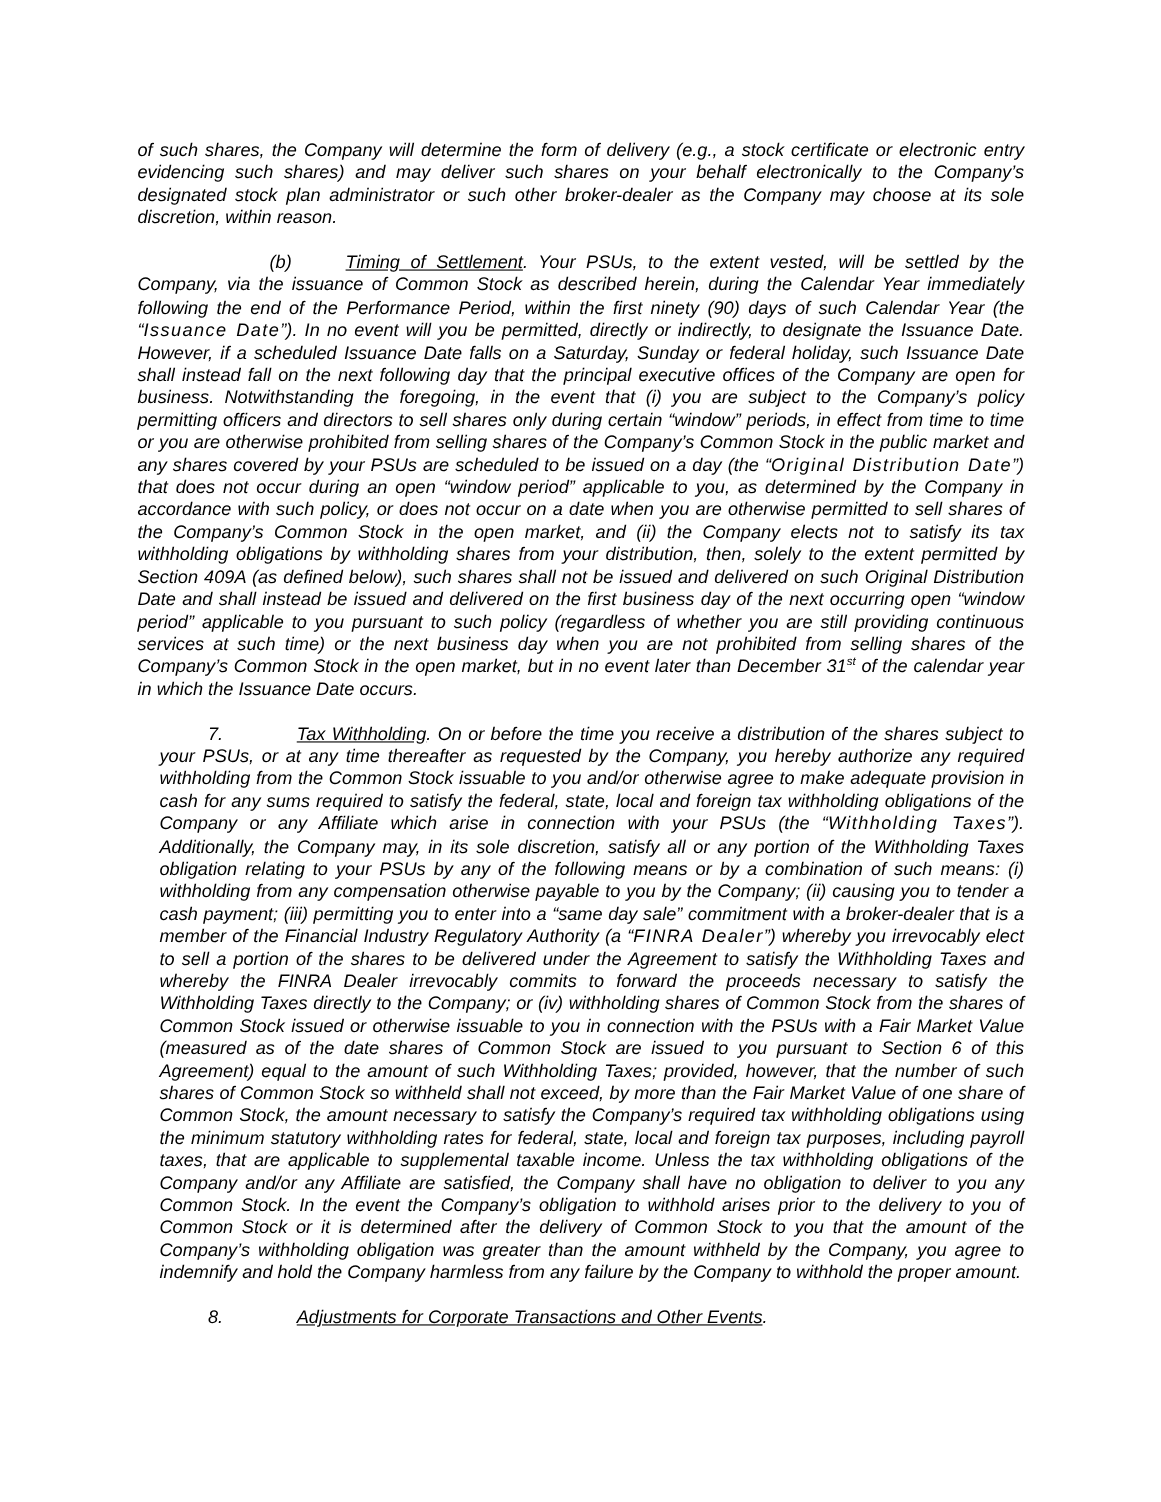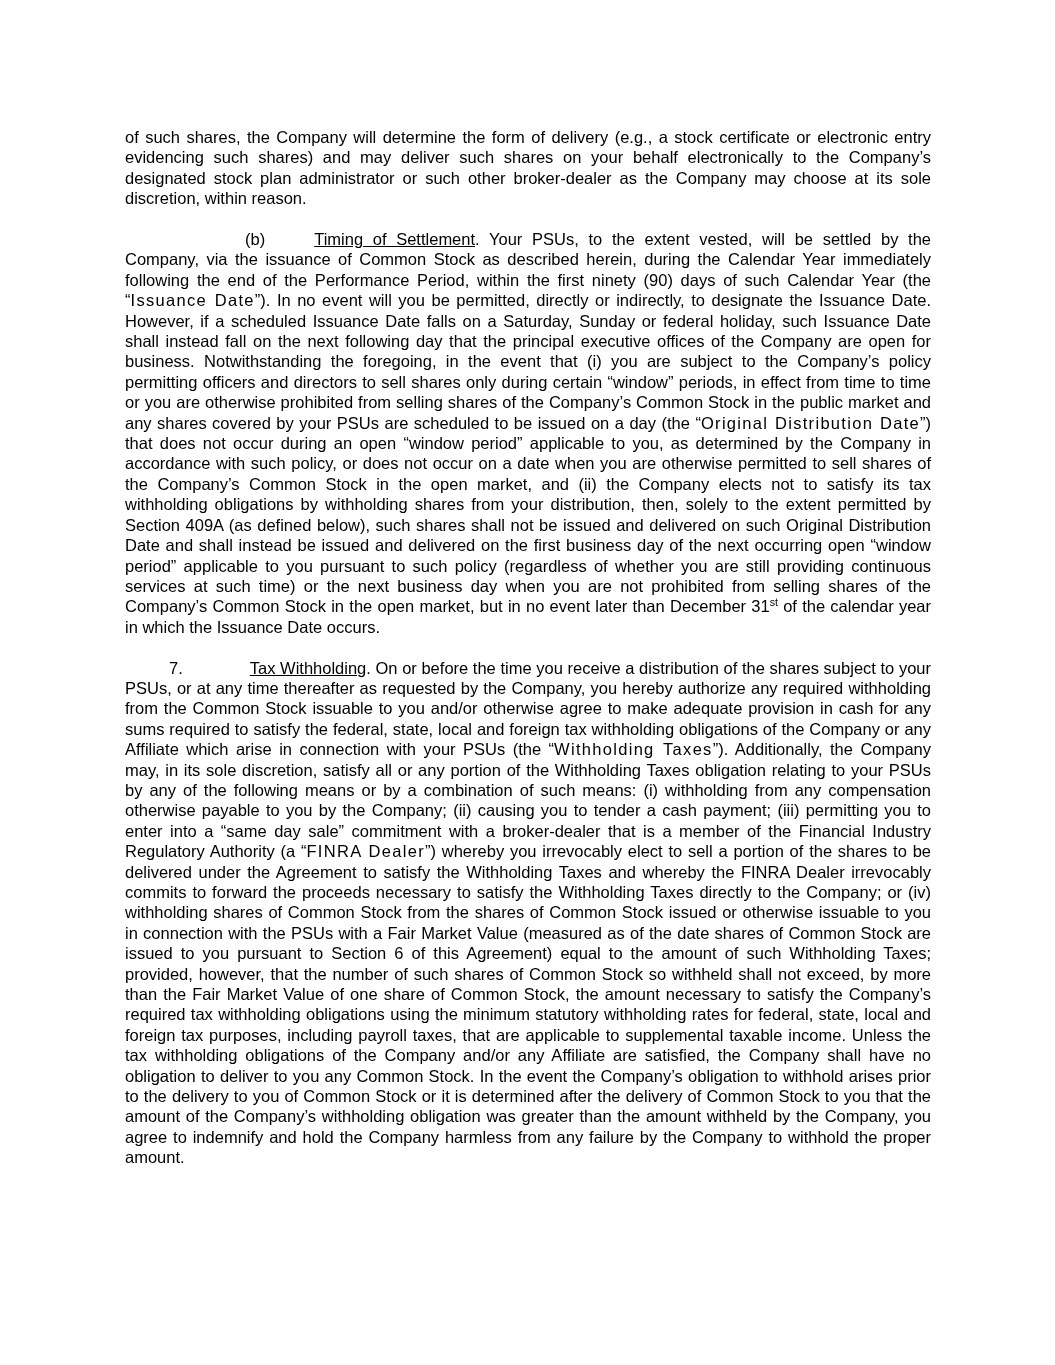--- a/index.html
+++ b/index.html
@@ -12,26 +12,27 @@
     box-sizing: border-box;
     width: 1055px;
     height: 1365px;
     background: #ffffff;
     color: #000000;
     font-family: "Liberation Sans", sans-serif;
     font-size: 16.5px;
     line-height: 20.4px;
     padding: 127px 124px 0 125px;
     overflow: hidden;
+    font-style: italic;
   }
   .para {
     margin: 0 0 20.4px 0;
     text-align: justify;
   }
-  .indent-num { text-indent: 44px; }   
+  .indent-num { text-indent: 44px; margin-left: 20px; }   
   .indent-sub { text-indent: 120px; margin-top: 14px; }  
   .tab { display: inline-block; }
   .tab-num { width: 67px; }
   .tab-sub { width: 49px; }
   .heading { text-decoration: underline; }
   .term { letter-spacing: 1.3px; }
   sup.ord {
     font-size: 10.5px;
     vertical-align: super;
     line-height: 0;
@@ -41,15 +42,16 @@
 <body>
 
 <div class="page">
 
   <p class="para"><span>of such shares, the Company will determine the form of delivery (e.g., a stock certificate or electronic entry evidencing such shares) and may deliver such shares on your behalf electronically to the Company’s designated stock plan administrator or such other broker-dealer as the Company may choose at its sole discretion, within reason.</span></p>
 
   <p class="para indent-sub"><span class="num">(b)</span><span class="tab tab-sub"></span><span class="heading">Timing of Settlement</span><span>. Your PSUs, to the extent vested, will be settled by the Company, via the issuance of Common Stock as described herein, during the Calendar Year immediately following the end of the Performance Period, within the first ninety (90) days of such Calendar Year (the “</span><span class="term">Issuance Date</span><span>”). In no event will you be permitted, directly or indirectly, to designate the Issuance Date. However, if a scheduled Issuance Date falls on a Saturday, Sunday or federal holiday, such Issuance Date shall instead fall on the next following day that the principal executive offices of the Company are open for business. Notwithstanding the foregoing, in the event that (i) you are subject to the Company’s policy permitting officers and directors to sell shares only during certain “window” periods, in effect from time to time or you are otherwise prohibited from selling shares of the Company’s Common Stock in the public market and any shares covered by your PSUs are scheduled to be issued on a day (the “</span><span class="term">Original Distribution Date</span><span>”) that does not occur during an open “window period” applicable to you, as determined by the Company in accordance with such policy, or does not occur on a date when you are otherwise permitted to sell shares of the Company’s Common Stock in the open market, and (ii) the Company elects not to satisfy its tax withholding obligations by withholding shares from your distribution, then, solely to the extent permitted by Section 409A (as defined below), such shares shall not be issued and delivered on such Original Distribution Date and shall instead be issued and delivered on the first business day of the next occurring open “window period” applicable to you pursuant to such policy (regardless of whether you are still providing continuous services at such time) or the next business day when you are not prohibited from selling shares of the Company’s Common Stock in the open market, but in no event later than December 31</span><sup class="ord">st</sup><span> of the calendar year in which the Issuance Date occurs.</span></p>
 
   <p class="para indent-num"><span class="num">7.</span><span class="tab tab-num"></span><span class="heading">Tax Withholding</span><span>. On or before the time you receive a distribution of the shares subject to your PSUs, or at any time thereafter as requested by the Company, you hereby authorize any required withholding from the Common Stock issuable to you and/or otherwise agree to make adequate provision in cash for any sums required to satisfy the federal, state, local and foreign tax withholding obligations of the Company or any Affiliate which arise in connection with your PSUs (the “</span><span class="term">Withholding Taxes</span><span>”). Additionally, the Company may, in its sole discretion, satisfy all or any portion of the Withholding Taxes obligation relating to your PSUs by any of the following means or by a combination of such means: (i) withholding from any compensation otherwise payable to you by the Company; (ii) causing you to tender a cash payment; (iii) permitting you to enter into a “same day sale” commitment with a broker-dealer that is a member of the Financial Industry Regulatory Authority (a “</span><span class="term">FINRA Dealer</span><span>”) whereby you irrevocably elect to sell a portion of the shares to be delivered under the Agreement to satisfy the Withholding Taxes and whereby the FINRA Dealer irrevocably commits to forward the proceeds necessary to satisfy the Withholding Taxes directly to the Company; or (iv) withholding shares of Common Stock from the shares of Common Stock issued or otherwise issuable to you in connection with the PSUs with a Fair Market Value (measured as of the date shares of Common Stock are issued to you pursuant to Section 6 of this Agreement) equal to the amount of such Withholding Taxes; provided, however, that the number of such shares of Common Stock so withheld shall not exceed, by more than the Fair Market Value of one share of Common Stock, the amount necessary to satisfy the Company’s required tax withholding obligations using the minimum statutory withholding rates for federal, state, local and foreign tax purposes, including payroll taxes, that are applicable to supplemental taxable income. Unless the tax withholding obligations of the Company and/or any Affiliate are satisfied, the Company shall have no obligation to deliver to you any Common Stock. In the event the Company’s obligation to withhold arises prior to the delivery to you of Common Stock or it is determined after the delivery of Common Stock to you that the amount of the Company’s withholding obligation was greater than the amount withheld by the Company, you agree to indemnify and hold the Company harmless from any failure by the Company to withhold the proper amount.</span></p>
 
+  <p class="para indent-num"><span class="num">8.</span><span class="tab tab-num"></span><span class="heading">Adjustments for Corporate Transactions and Other Events</span><span>.</span></p>
 
 
 </div>
 
 </body></html>

